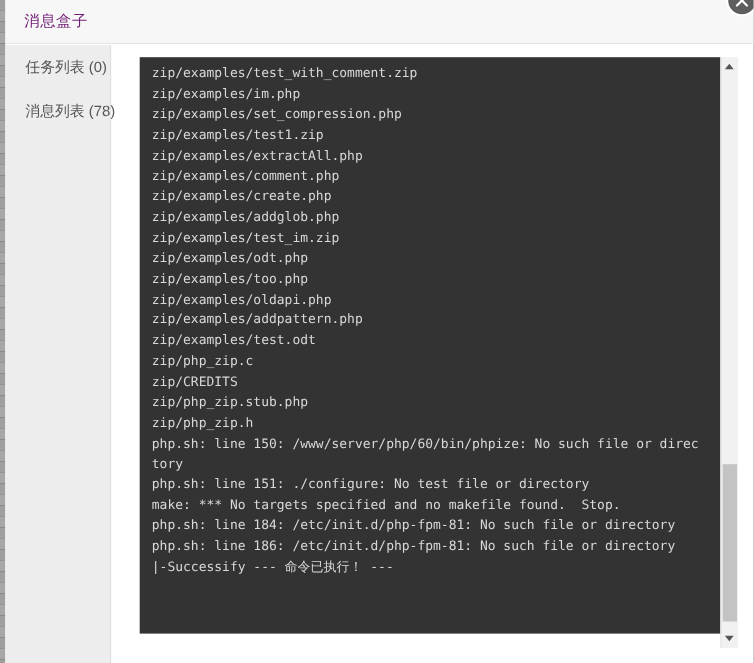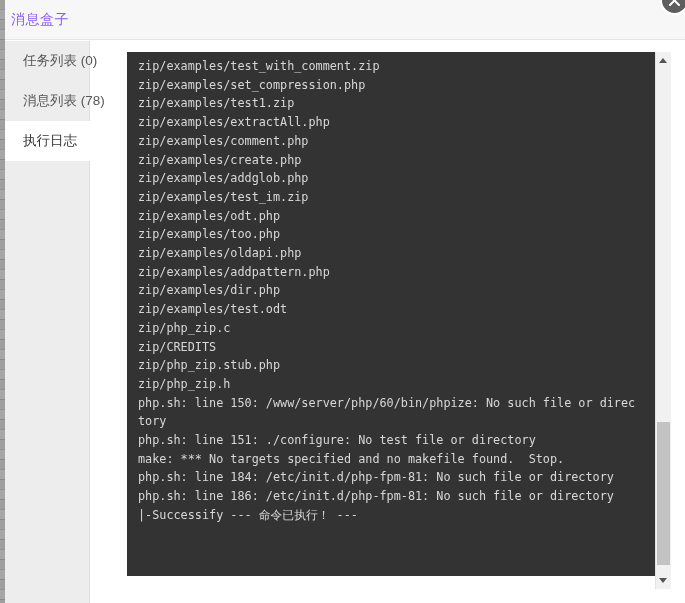--- a/index.html
+++ b/index.html
@@ -43,23 +43,23 @@
   #dialog-header {
     position: absolute;
     left: 0; top: 0;
     width: 680px; height: 40px;
     background: #f7f7f7;
     border-bottom: 1px solid #e4e4e4;
     box-sizing: border-box;
   }
   #dialog-title {
     position: absolute;
-    left: 6px; top: 11px;
+    left: 17px; top: 11px;
     font-size: 14px;
-    color: #8b5cf6;
+    color: #701a75;
     letter-spacing: .5px;
     white-space: nowrap;
   }
 
   
   #close-button {
     position: absolute;
     left: 655px; top: -14px;
     width: 29px; height: 29px;
     border-radius: 50%;
@@ -68,21 +68,21 @@
     box-sizing: border-box;
     cursor: pointer;
     z-index: 40;
   }
   #close-button svg { display:block; }
 
   
   #sidebar {
     position: absolute;
     left: 0; top: 41px;
-    width: 85px;
+    width: 96px;
     height: 562px;
     background: #ededed;
     border-right: 1px solid #e0e0e0;
     box-sizing: border-box;
   }
   .nav-item {
     position: relative;
     height: 40px;
     line-height: 40px;
     padding-left: 18px;
@@ -178,39 +178,38 @@
   <div id="close-button" title="close">
     <svg width="25" height="25" viewBox="0 0 25 25">
       <line x1="8" y1="8" x2="17" y2="17" stroke="#ffffff" stroke-width="2" stroke-linecap="round"></line>
       <line x1="17" y1="8" x2="8" y2="17" stroke="#ffffff" stroke-width="2" stroke-linecap="round"></line>
     </svg>
   </div>
 
   <div id="sidebar">
     <div class="nav-item">任务列表 (0)</div>
     <div class="nav-item">消息列表 (78)</div>
-    <div class="nav-item active">执行日志</div>
   </div>
 
   <div id="console-wrap">
 
     <div id="console">
       <div class="log-line">zip/examples/test_with_comment.zip</div>
+      <div class="log-line">zip/examples/im.php</div>
       <div class="log-line">zip/examples/set_compression.php</div>
       <div class="log-line">zip/examples/test1.zip</div>
       <div class="log-line">zip/examples/extractAll.php</div>
       <div class="log-line">zip/examples/comment.php</div>
       <div class="log-line">zip/examples/create.php</div>
       <div class="log-line">zip/examples/addglob.php</div>
       <div class="log-line">zip/examples/test_im.zip</div>
       <div class="log-line">zip/examples/odt.php</div>
       <div class="log-line">zip/examples/too.php</div>
       <div class="log-line">zip/examples/oldapi.php</div>
       <div class="log-line">zip/examples/addpattern.php</div>
-      <div class="log-line">zip/examples/dir.php</div>
       <div class="log-line">zip/examples/test.odt</div>
       <div class="log-line">zip/php_zip.c</div>
       <div class="log-line">zip/CREDITS</div>
       <div class="log-line">zip/php_zip.stub.php</div>
       <div class="log-line">zip/php_zip.h</div>
       <div class="log-line err">php.sh: line 150: /www/server/php/60/bin/phpize: No such file or direc</div>
       <div class="log-line err">tory</div>
       <div class="log-line err">php.sh: line 151: ./configure: No test file or directory</div>
       <div class="log-line err">make: *** No targets specified and no makefile found.  Stop.</div>
       <div class="log-line err">php.sh: line 184: /etc/init.d/php-fpm-81: No such file or directory</div>

